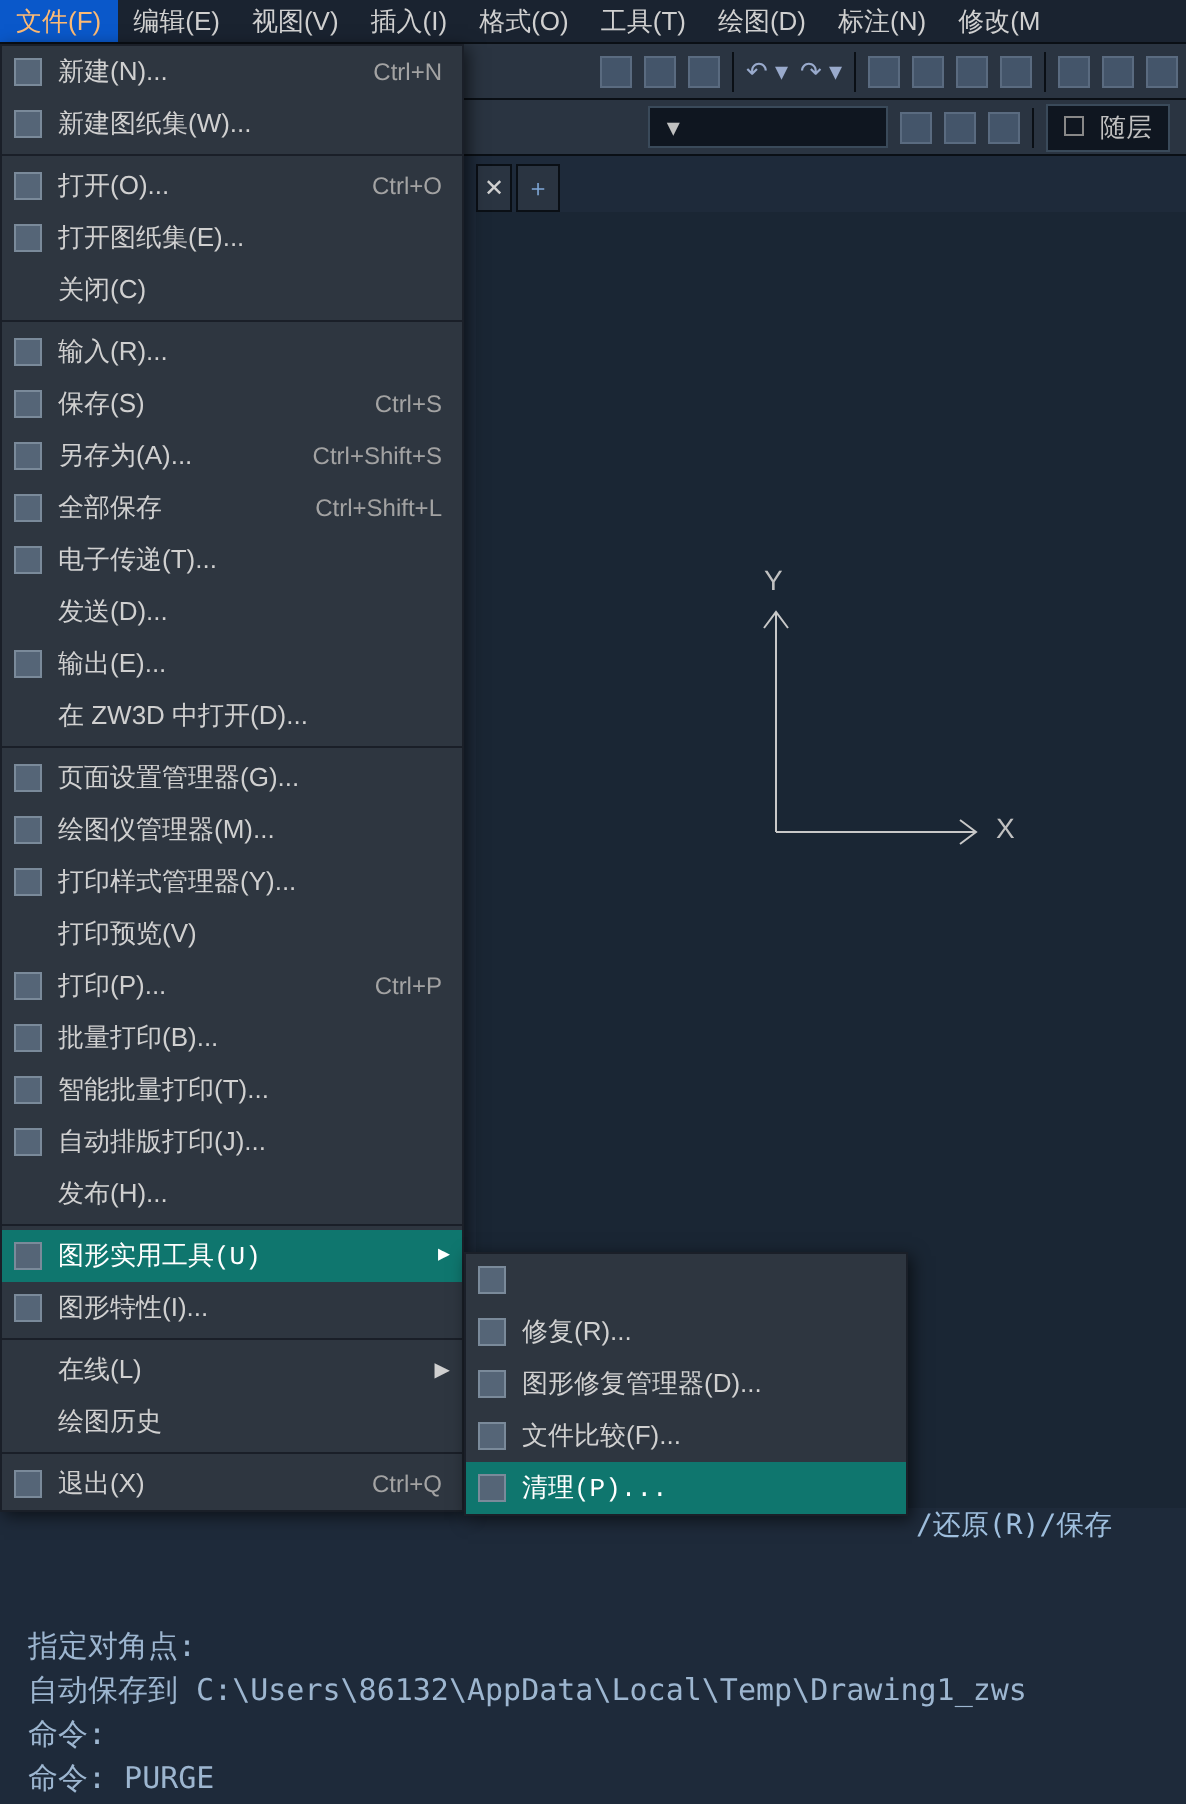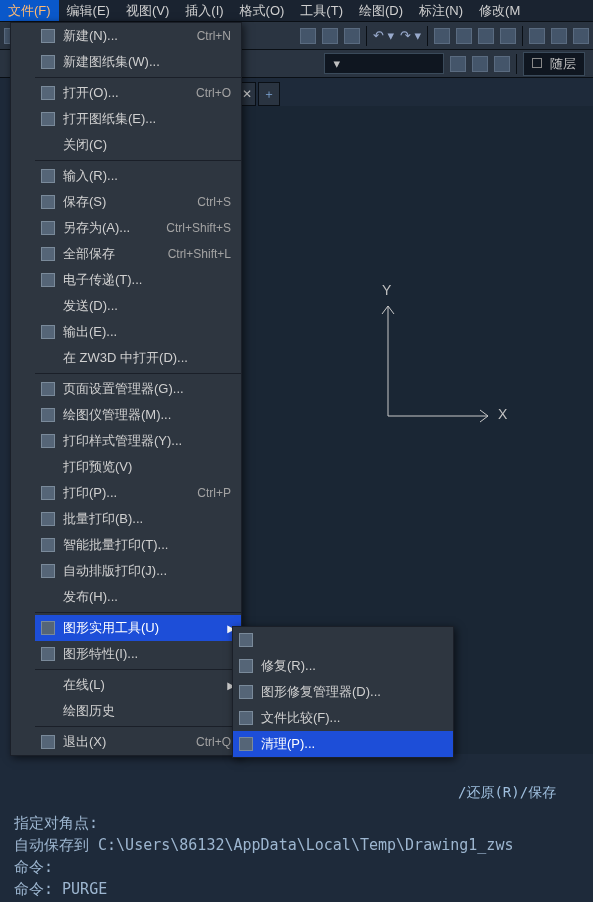--- a/index.html
+++ b/index.html
@@ -25,29 +25,29 @@
   height: 28px; background: #2a3441; border-bottom: 1px solid #0a0f15;
   display: flex; align-items: center; justify-content: flex-end; gap: 6px; padding: 0 8px;
 }
 .tb-btn { width: 16px; height: 16px; background: #44556a; border: 1px solid #5a6b80; }
 .tb-sep { width: 1px; height: 20px; background: #0a0f15; }
 .layer-combo {
   background: #0f1620; border: 1px solid #3a4a5a; padding: 2px 8px;
   min-width: 60px; color: #c0c0c0;
 }
 .dropdown {
-  position: absolute; left: 10px; top: 22px;
+  position: absolute; left: 0; top: 22px;
   width: 232px; background: #2e3640; border: 1px solid #1a1f28;
-  box-shadow: 2px 2px 8px rgba(0,0,0,0.6); z-index: 100; padding-left: 24px;
+  box-shadow: 2px 2px 8px rgba(0,0,0,0.6); z-index: 100;
 }
 .menu-item {
   display: flex; align-items: center; height: 26px;
   padding: 0 10px 0 4px; cursor: pointer; position: relative;
 }
-.menu-item.highlighted { background: #1d4ed8; color: #fff; }
+.menu-item.highlighted { background: #0f766e; color: #fff; font-family: Liberation Mono, monospace; }
 .menu-icon { width: 18px; height: 18px; margin-right: 6px; flex-shrink: 0;
   display: flex; align-items: center; justify-content: center; }
 .menu-icon .ph { width: 14px; height: 14px; background: #556577; border: 1px solid #7a8a9a; }
 .menu-label { flex: 1; white-space: nowrap; }
 .menu-shortcut { color: #a3a3a3; font-size: 12px; margin-left: 10px; }
 .menu-sep { height: 1px; background: #1a1f28; margin: 2px 0; }
 .submenu-arrow { position: absolute; right: 6px; font-size: 10px; }
 .submenu {
   position: absolute; left: 232px; top: 626px;
   width: 222px; background: #2e3640; border: 1px solid #1a1f28;
@@ -66,21 +66,20 @@
 .canvas {
   position: absolute; left: 238px; top: 106px;
   width: 355px; height: 648px; background: #1a2634;
 }
 .axis { position: absolute; left: 140px; top: 180px; }
 .axis-label { position: absolute; color: #c0c0c0; font-size: 14px; }
 .prompt-area {
   position: absolute; left: 238px; top: 740px; width: 355px;
   color: #9fbfde; font-size: 14px; font-family: monospace, sans-serif;
   padding: 2px 4px;
-  margin-top: 30px;
 }
 .cmdlog {
   position: absolute; left: 14px; top: 790px; width: 575px;
   color: #9db6d0; font-family: "SimSun", monospace; font-size: 15px;
   line-height: 22px; white-space: pre;
 }
 </style>
 </head>
 <body>
 

